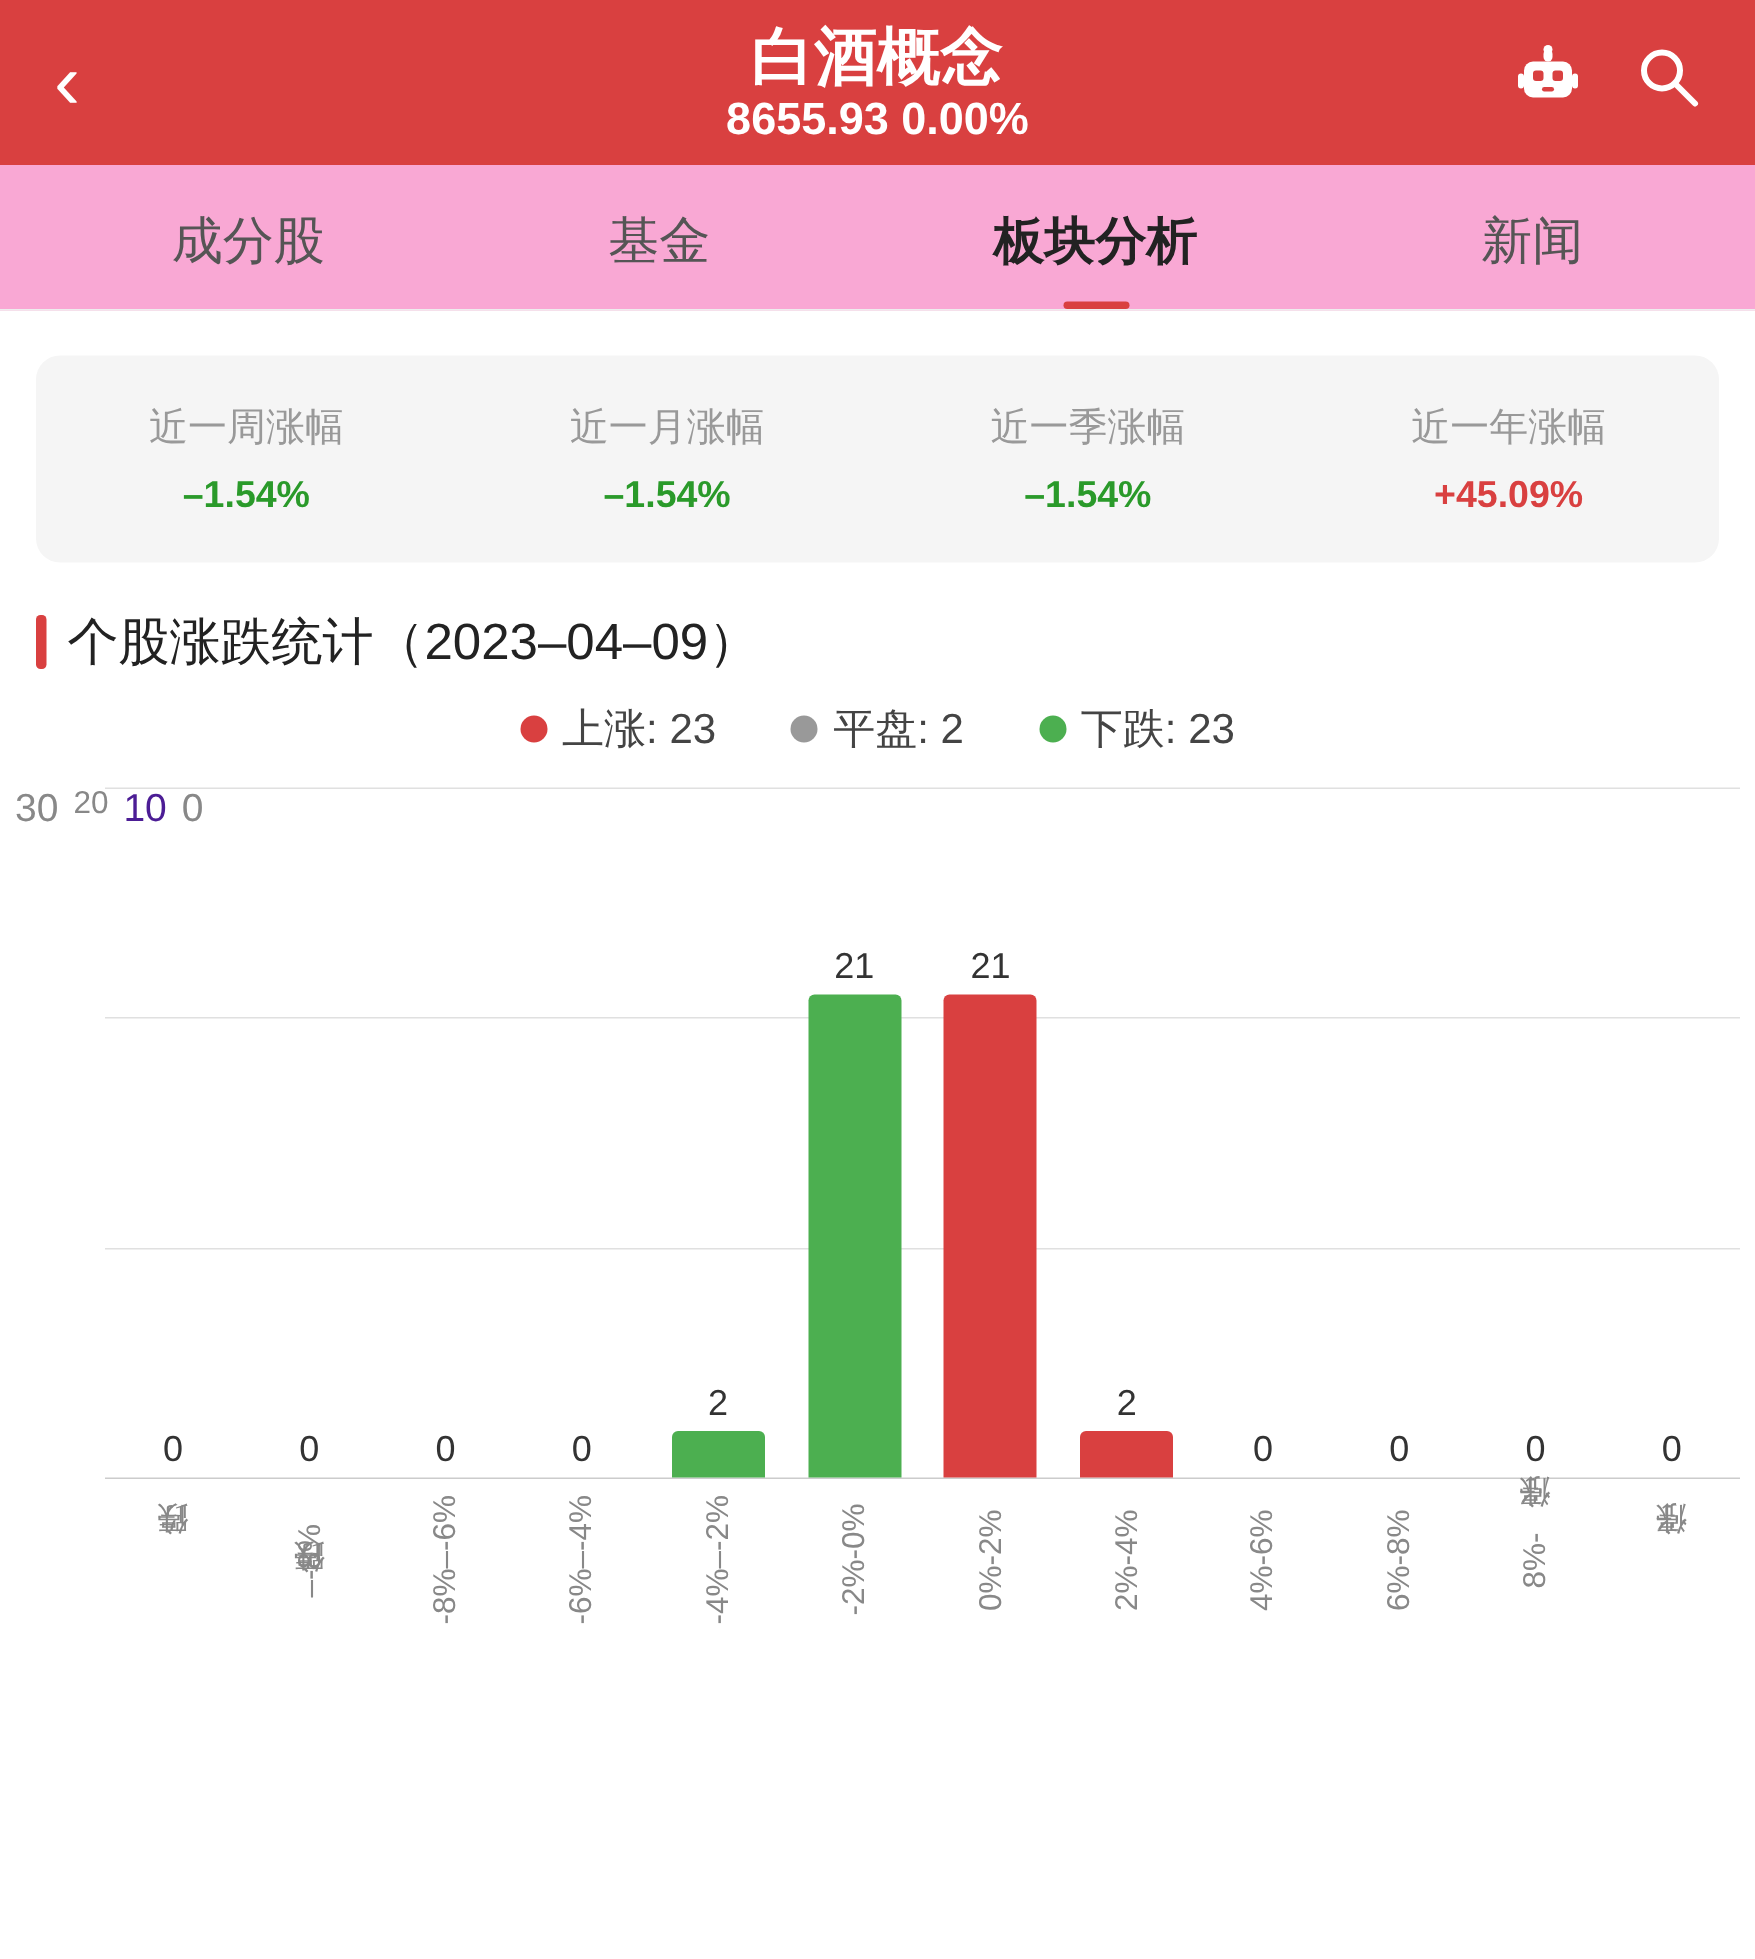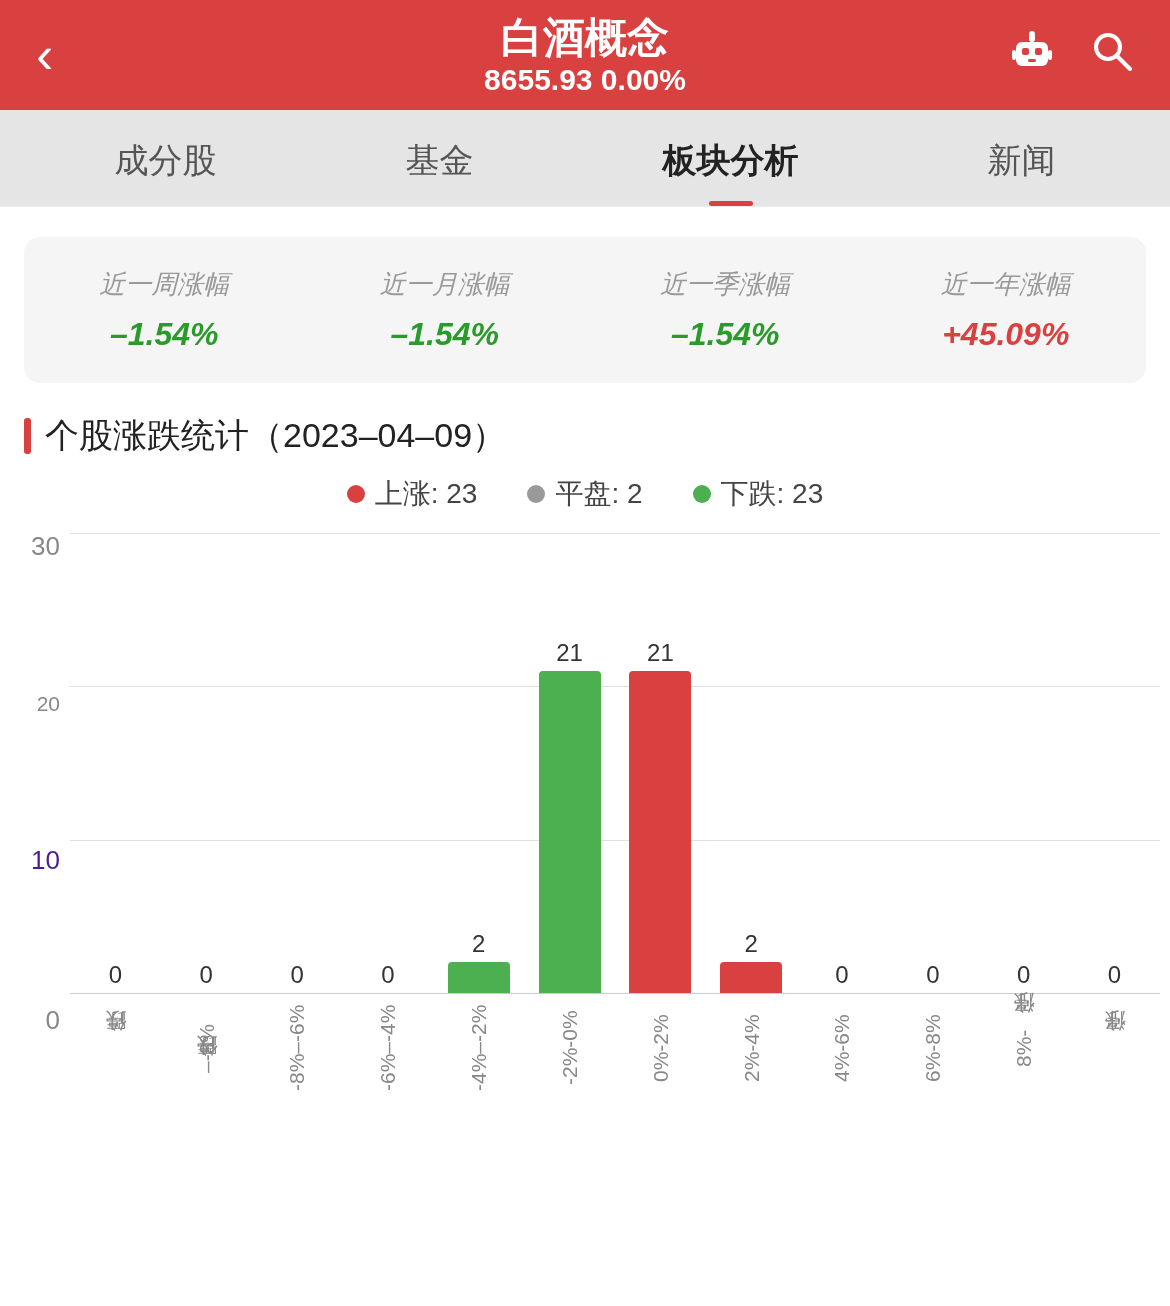--- a/index.html
+++ b/index.html
@@ -48,21 +48,21 @@
       gap: 32px;
       align-items: center;
     }
 
     
     .tabs {
       display: flex;
       justify-content: space-around;
       padding: 0 20px;
       border-bottom: 1px solid #eee;
-      background: #e5e5e5;
+      background: #f9a8d4;
     }
     .tab {
       padding: 28px 10px 22px;
       font-size: 34px;
       color: #555;
       cursor: pointer;
       position: relative;
     }
     .tab.active {
       color: #222;
@@ -84,29 +84,28 @@
     .stats-card {
       margin: 30px 24px;
       background: #f5f5f5;
       border-radius: 16px;
       padding: 30px 0;
       display: flex;
     }
     .stat-item {
       flex: 1;
       text-align: center;
-      font-style: italic;
     }
     .stat-label {
       font-size: 26px;
       color: #999;
       margin-bottom: 14px;
     }
     .stat-value {
-      font-size: 32px;
+      font-size: 25px;
       font-weight: 600;
     }
     .stat-value.negative { color: #2a9a2a; }
     .stat-value.positive { color: #d94040; }
 
     
     .section-title {
       display: flex;
       align-items: center;
       margin: 20px 24px 16px;
@@ -229,21 +228,21 @@
   </div>
   <div class="legend-item">
     <div class="legend-dot" style="background:#4caf50;"></div>
     <span>下跌: 23</span>
   </div>
 </div>
 
 <div class="chart-container">
   <div style="display:flex; margin-left:0;">
 
-    <div style="width:60px; display:flex; flex-direction:column; justify-content:space-between; height:540px; padding-bottom:40px;gap:12px;">
+    <div style="width:60px; display:flex; flex-direction:row; justify-content:space-between; height:540px; padding-bottom:40px;">
       <span style="font-size:26px; color:#888; text-align:right; padding-right:10px; line-height:1;">30</span>
       <span style="font-size:21px; color:#888; text-align:right; padding-right:10px; line-height:1;">20</span>
       <span style="font-size:26px; color:#4c1d95; text-align:right; padding-right:10px; line-height:1;">10</span>
       <span style="font-size:26px; color:#888; text-align:right; padding-right:10px; line-height:1;">0</span>
     </div>
 
     <div style="flex:1; position:relative;">
 
       <div style="position:absolute; top:0; left:0; right:0; height:460px; pointer-events:none;">
         <div style="position:absolute; top:0; left:0; right:0; height:1px; background:#e0e0e0;"></div>

